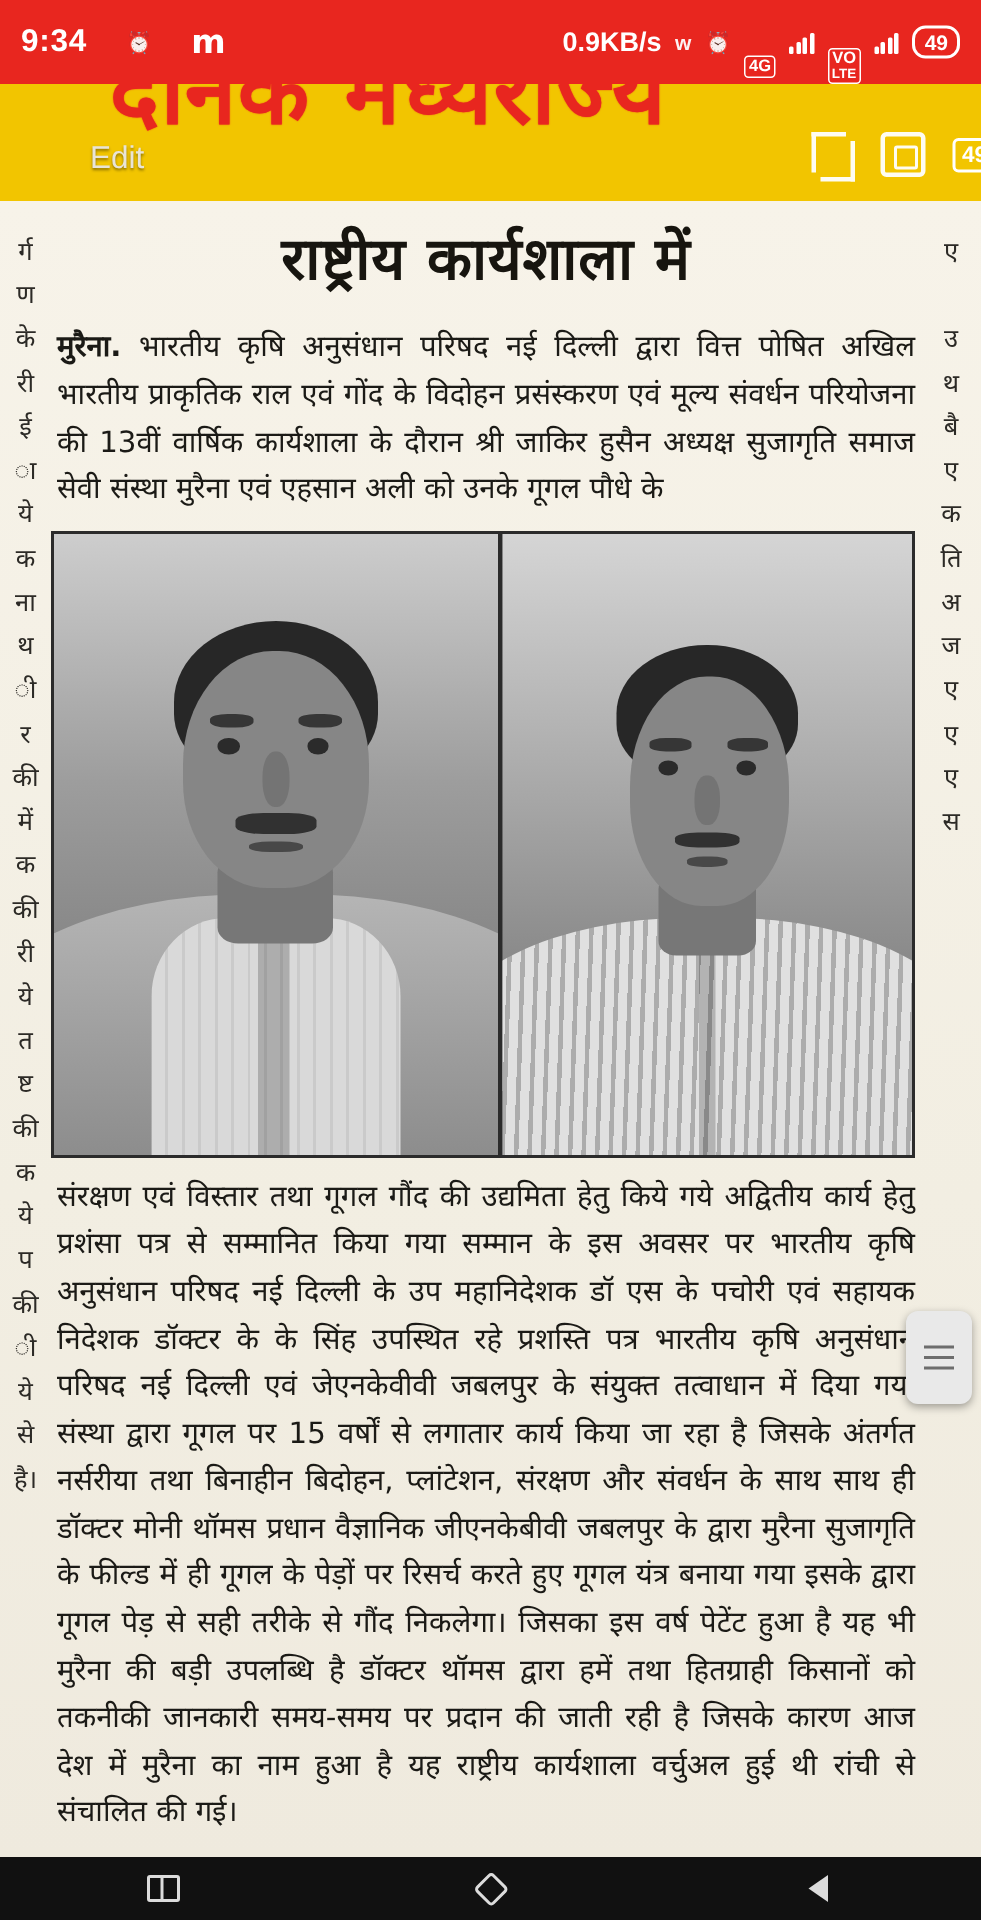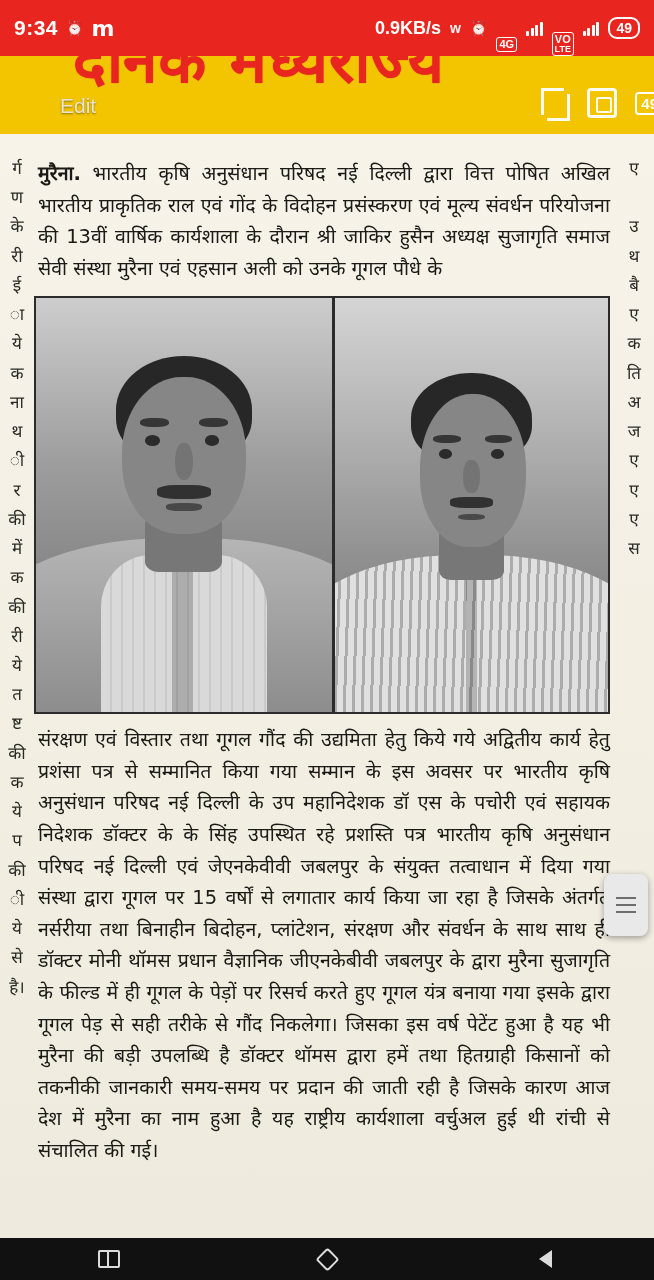--- a/index.html
+++ b/index.html
@@ -26,21 +26,21 @@
     height: 56px;
     background: #e8261f;
     color: #ffffff;
     display: flex;
     align-items: center;
     padding: 0 14px;
     font-size: 19px;
     font-weight: bold;
     z-index: 30;
   }
-  .sb-left { display: flex; align-items: center; gap: 8px; }
+  .sb-left { display: flex; align-items: center; gap: 26px; }
   .sb-time { font-size: 21px; letter-spacing: .5px; }
   .sb-icon-small { font-size: 14px; opacity: .95; }
   .sb-m {
     font-size: 22px;
     font-weight: bold;
     font-family: "DejaVu Sans", sans-serif;
   }
   .sb-right {
     margin-left: auto;
     display: flex;
@@ -431,20 +431,21 @@
 ति
 अ
 ज
 ए
 ए
 ए
 स</div>
 
       <div class="article">
 
+        <div class="headline">राष्ट्रीय कार्यशाला में</div>
 
         <div class="lede">
           <span class="place">मुरैना.</span>
           <span>भारतीय कृषि अनुसंधान परिषद नई दिल्ली द्वारा वित्त पोषित अखिल भारतीय प्राकृतिक राल एवं गोंद के विदोहन प्रसंस्करण एवं मूल्य संवर्धन परियोजना की 13वीं वार्षिक कार्यशाला के दौरान श्री जाकिर हुसैन अध्यक्ष सुजागृति समाज सेवी संस्था मुरैना एवं एहसान अली को उनके गूगल पौधे के</span>
         </div>
 
         <div class="photo-block">
 
           <div class="photo photo-left">
             <div class="bg-wall"></div>

